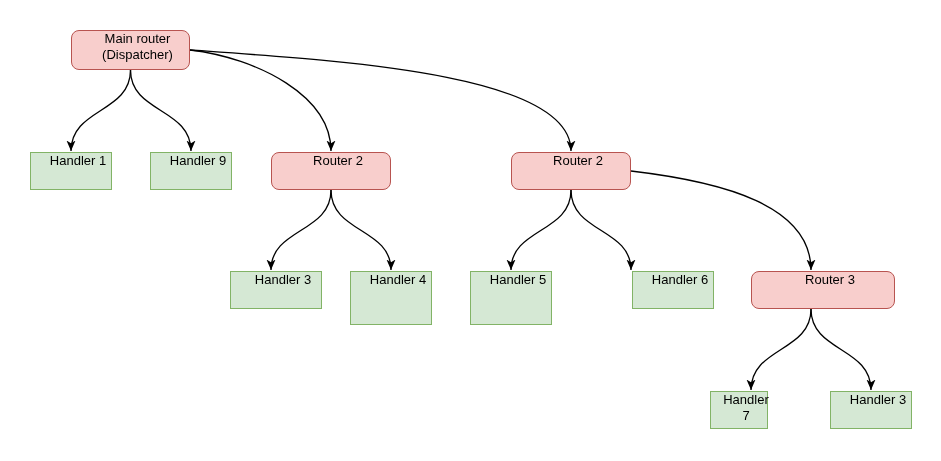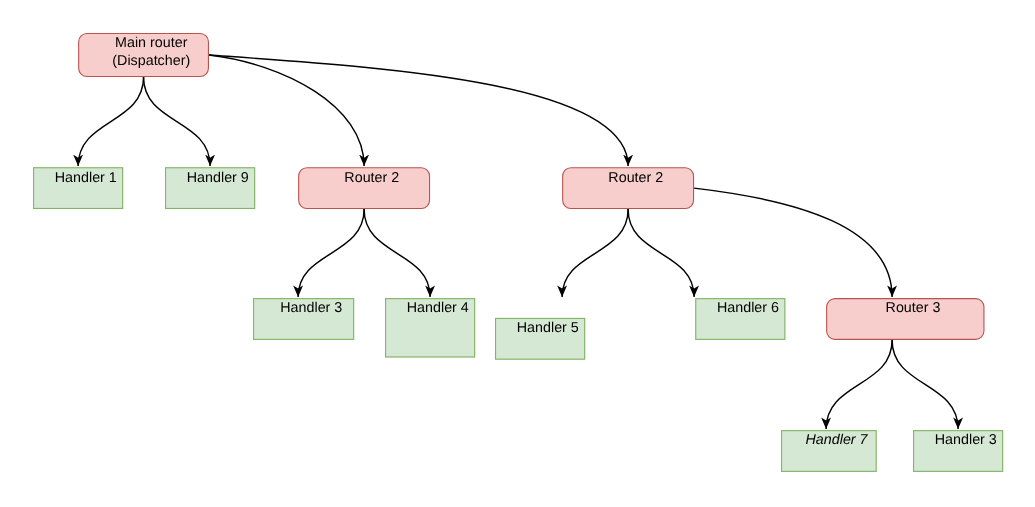--- a/index.html
+++ b/index.html
@@ -85,33 +85,33 @@
   </div>
 
   <div class="node handler" style="left:230px;top:271px;width:92px;height:38px;">
     <span>Handler 3</span>
   </div>
 
   <div class="node handler" style="left:350px;top:271px;width:82px;height:54px;">
     <span>Handler 4</span>
   </div>
 
-  <div class="node handler" style="left:450px;top:271px;width:82px;height:38px;margin-top:18px;">
+  <div class="node handler" style="left:470px;top:271px;width:82px;height:54px;">
     <span>Handler 5</span>
   </div>
 
   <div class="node handler" style="left:590px;top:271px;width:82px;height:38px;margin-left:42px;">
     <span>Handler 6</span>
   </div>
 
   <div class="node router" style="left:751px;top:271px;width:144px;height:38px;">
     <span>Router 3</span>
   </div>
 
-  <div class="node handler" style="left:710px;top:391px;width:87px;height:38px;font-style:italic;">
+  <div class="node handler" style="left:710px;top:391px;width:58px;height:38px;">
     <span>Handler 7</span>
   </div>
 
   <div class="node handler" style="left:830px;top:391px;width:82px;height:38px;">
     <span>Handler 3</span>
   </div>
 
 </div>
 
 </body></html>

